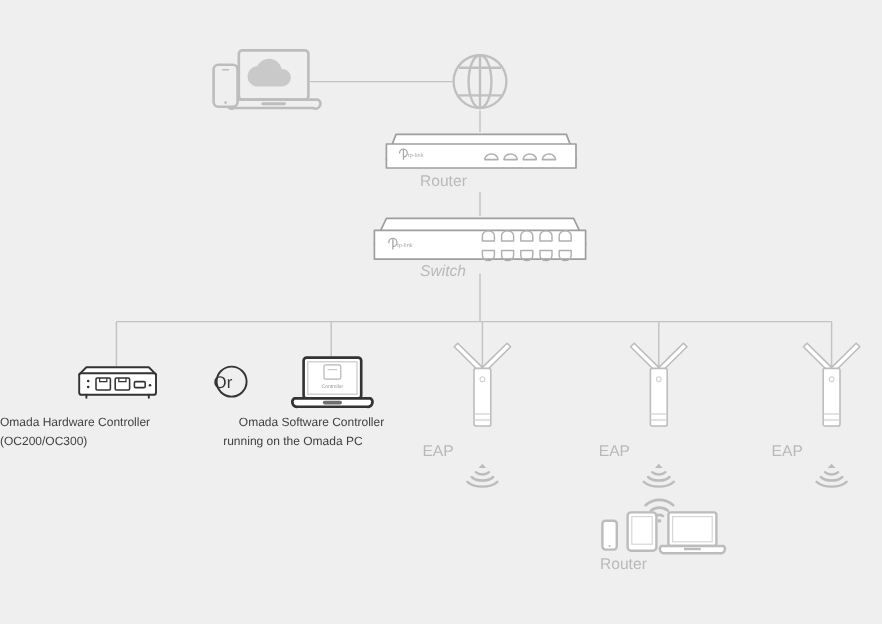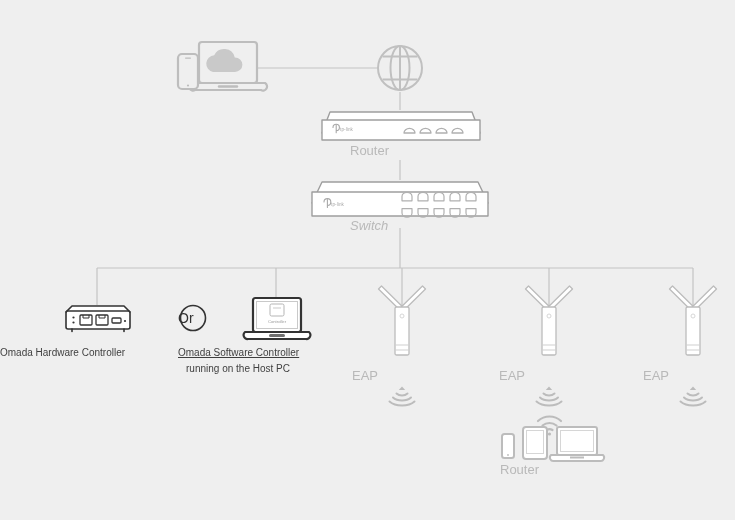--- a/index.html
+++ b/index.html
@@ -161,40 +161,41 @@
       <circle cx="73.5" cy="317.5" r="1.1"></circle>
       <circle cx="73.5" cy="322.5" r="1.1"></circle>
       <circle cx="125" cy="321" r="1.1"></circle>
     </g>
     <g stroke="#333" stroke-width="1.6" stroke-linecap="round">
       <line x1="72" y1="329" x2="72" y2="331.5"></line>
       <line x1="124" y1="329" x2="124" y2="331.5"></line>
     </g>
   </svg>
   <div class="lbl dark wrap" style="left:0px;top:345px;width:195px;">Omada Hardware Controller</div>
+  <div class="lbl dark wrap" style="left:0px;top:361px;width:195px;">(OC200/OC300)</div>
 
   <svg class="layer">
     <circle cx="193" cy="318" r="12.5" fill="#efefef" stroke="#333" stroke-width="1.6"></circle>
   </svg>
   <div class="ortext" style="left:178px;top:313px;width:30px;">Or</div>
 
   <svg class="layer">
     <g fill="#ffffff" stroke="#333" stroke-width="2.2" stroke-linejoin="round">
       <rect x="253" y="298" width="48" height="34" rx="2.5"></rect>
       <path d="M245 332 h64 a4 4 0 0 1 -3 7 H248 a4 4 0 0 1 -3 -7 z"></path>
     </g>
     <rect x="256.5" y="301.5" width="41" height="27" fill="#ffffff" stroke="#c9c9c9" stroke-width="1"></rect>
     <rect x="269" y="334" width="16" height="3" rx="1.5" fill="#6f6f6f"></rect>
 
     <rect x="270" y="304" width="14" height="12" rx="1.6" fill="#ffffff" stroke="#b5b5b5" stroke-width="1"></rect>
     <line x1="273" y1="308" x2="281" y2="308" stroke="#c9c9c9" stroke-width="1"></line>
   </svg>
   <div class="ctrlcap" style="left:257px;top:319px;width:40px;">Controller</div>
-  <div class="lbl dark wrap" style="left:178px;top:345px;width:180px;text-decoration:underline;">Omada Software Controller</div>
-  <div class="lbl dark wrap" style="left:186px;top:361px;width:180px;">running on the Host PC</div>
+  <div class="lbl dark wrap" style="left:199px;top:345px;width:180px;">Omada Software Controller</div>
+  <div class="lbl dark wrap" style="left:186px;top:361px;width:180px;">running on the Omada PC</div>
 
   <svg class="layer">
     <defs>
       <g id="eapGlyph">
 
         <g stroke="#bcbcbc" stroke-width="1.3" fill="#ffffff" stroke-linejoin="round">
           <path d="M-2.2 20 L-23.5 -1 L-20.5 -4 L0.8 17 Z"></path>
           <path d="M2.2 20 L23.5 -1 L20.5 -4 L-0.8 17 Z"></path>
         </g>
 

